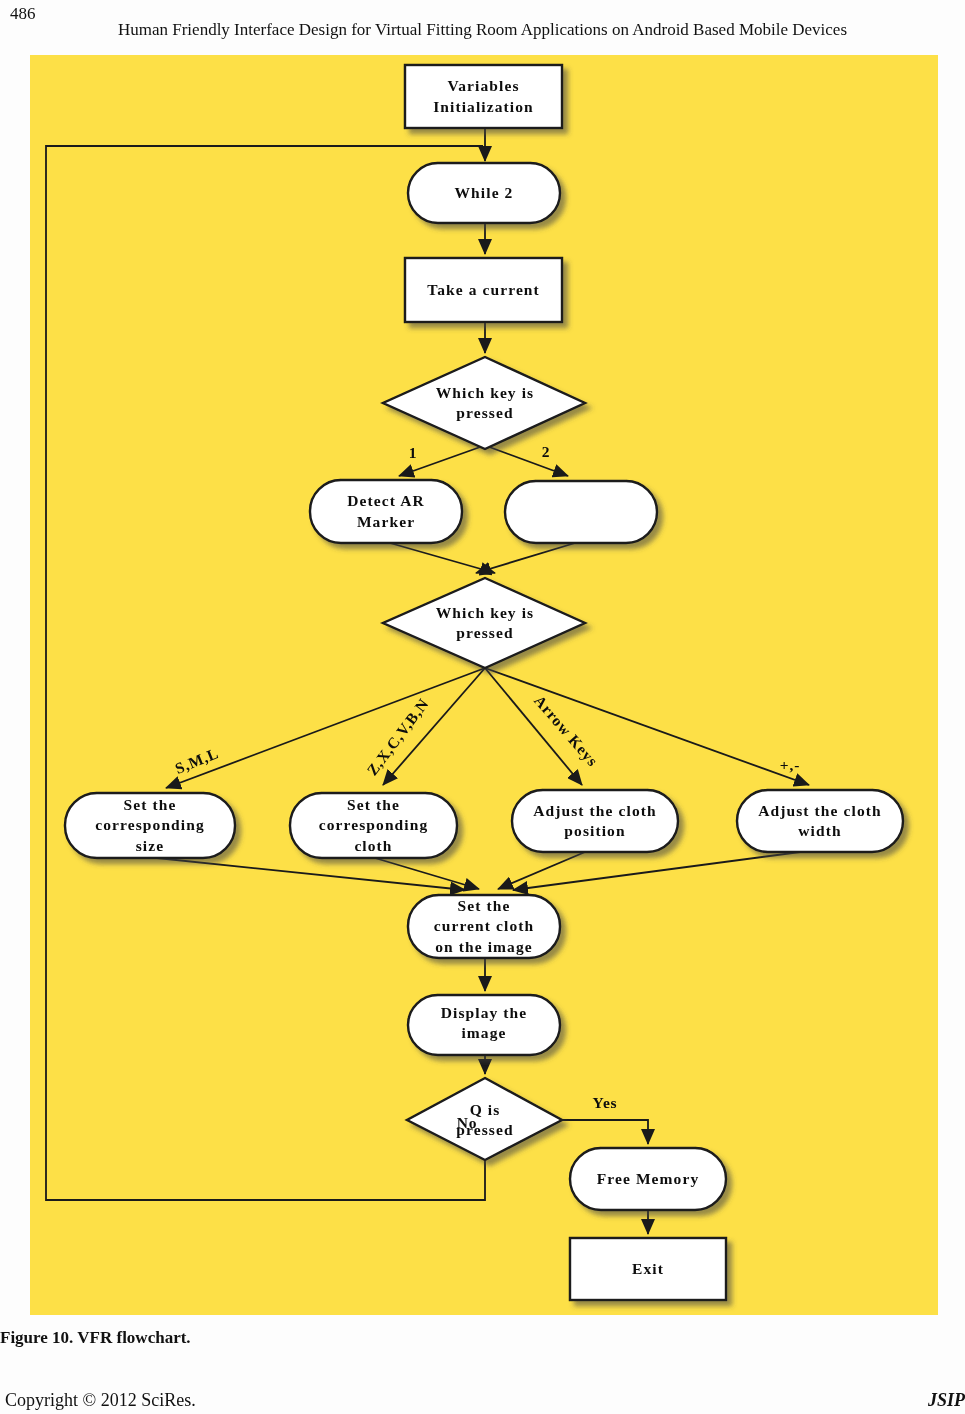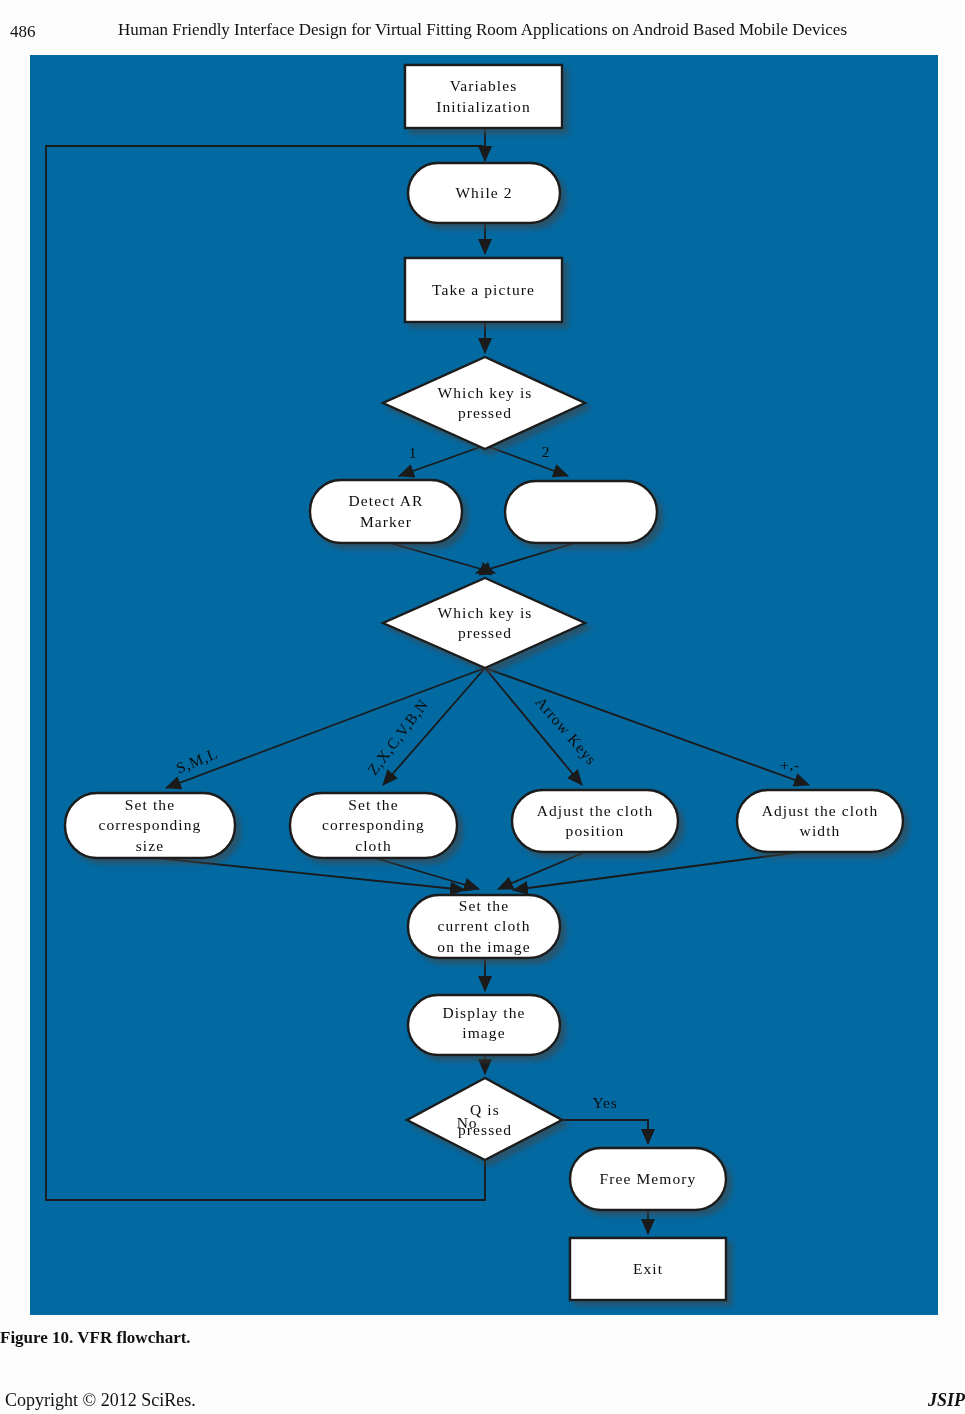--- a/index.html
+++ b/index.html
@@ -2,24 +2,24 @@
 <html><head>
 <meta charset="utf-8">
 <style>
   html,body{margin:0;padding:0;background:#ffffff;}
   .page{
     position:relative;width:965px;height:1414px;background:#fdfdfd;
     font-family:"Liberation Serif", serif;color:#111;overflow:hidden;
   }
   
   .running-head{position:absolute;top:4px;left:0;right:0;height:24px;}
-  .page-num{position:absolute;left:10px;top:0;font-size:17px;margin-top:18px;}
+  .page-num{position:absolute;left:10px;top:0;font-size:17px;}
   .run-title{position:absolute;left:0;right:0;top:0;text-align:center;font-size:17px;margin-top:16px;}
   
-  .figure{position:absolute;left:30px;top:55px;width:908px;height:1260px;background:#0369a1;}
+  .figure{position:absolute;left:30px;top:55px;width:908px;height:1260px;background:#fde047;font-weight:bold;}
   .figure svg{position:absolute;left:0;top:0;}
   .node-label{
     position:absolute;display:flex;align-items:center;justify-content:center;
     text-align:center;font-size:15.5px;letter-spacing:1.1px;line-height:1.32;
     white-space:pre-line;color:#0d0d0d;pointer-events:none;
   }
   .edge-label{
     position:absolute;font-size:15.5px;letter-spacing:0.8px;color:#0d0d0d;
     transform:translate(-50%,-50%);white-space:nowrap;pointer-events:none;
   }
@@ -90,21 +90,21 @@
         <rect x="378" y="940" width="152" height="60" rx="30" filter="url(#ds)"></rect>
         <polygon points="455,1023 532,1065 455,1105 377,1065" filter="url(#ds)"></polygon>
         <rect x="540" y="1093" width="156" height="62" rx="31" filter="url(#ds)"></rect>
         <rect x="540" y="1183" width="156" height="62" filter="url(#ds)"></rect>
       </g>
     </svg>
 
     <div class="node-label" style="left:375px;top:10px;width:157px;height:63px;">Variables
 Initialization</div>
     <div class="node-label" style="left:378px;top:108px;width:152px;height:60px;">While 2</div>
-    <div class="node-label" style="left:375px;top:203px;width:157px;height:64px;">Take a picture</div>
+    <div class="node-label" style="left:375px;top:203px;width:157px;height:64px;">Take a current</div>
     <div class="node-label" style="left:365px;top:325px;width:180px;height:46px;">Which key is
 pressed</div>
     <div class="node-label" style="left:280px;top:425px;width:152px;height:63px;">Detect AR
 Marker</div>
     <div class="node-label" style="left:365px;top:545px;width:180px;height:46px;">Which key is
 pressed</div>
     <div class="node-label" style="left:35px;top:738px;width:170px;height:65px;">Set the
 corresponding
 size</div>
     <div class="node-label" style="left:260px;top:738px;width:167px;height:65px;">Set the

